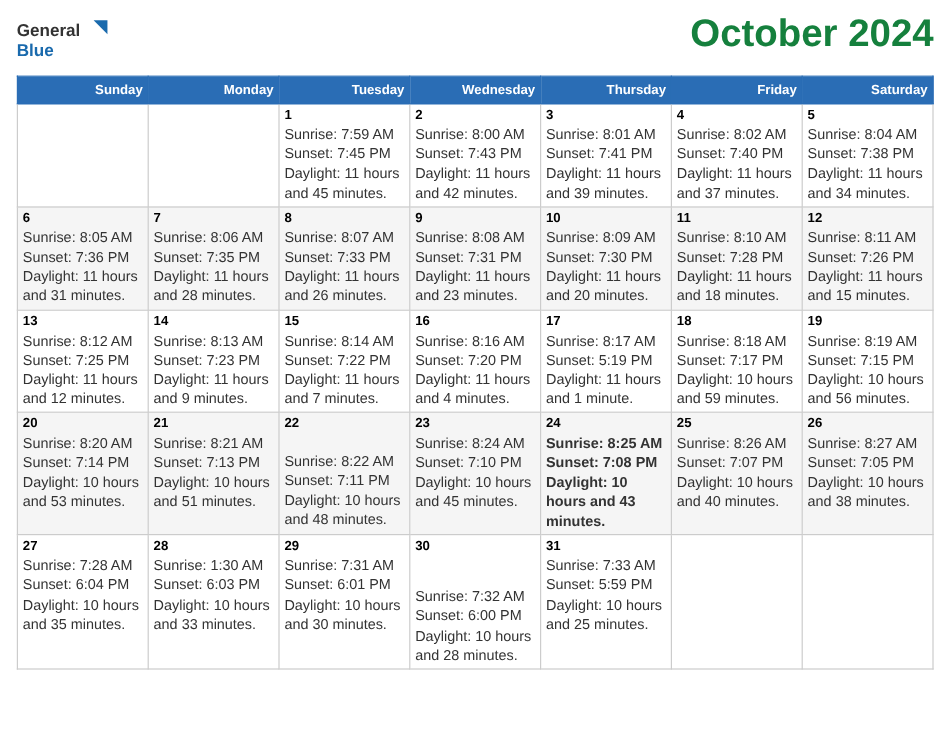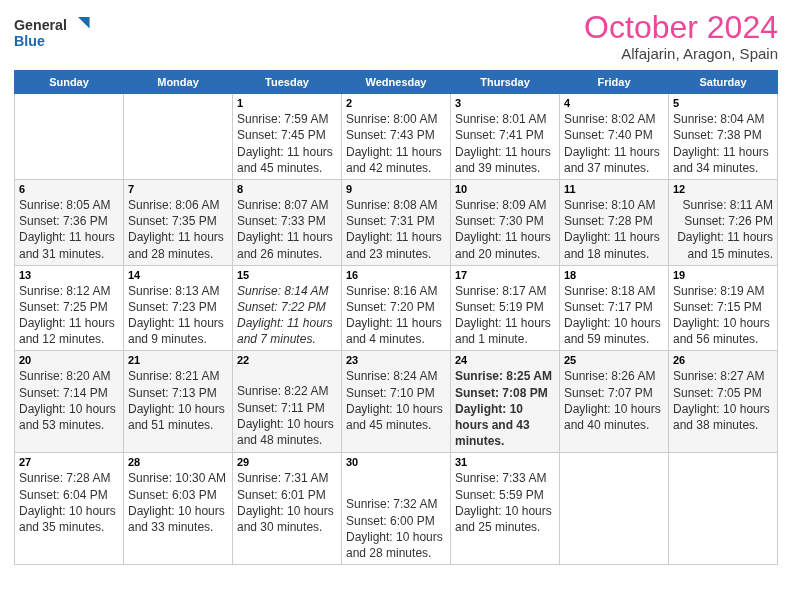--- a/index.html
+++ b/index.html
@@ -22,40 +22,40 @@
     }
     .logo {
       display: flex;
       align-items: center;
     }
     .title-block {
       text-align: right;
     }
     .title-month {
       font-size: 32px;
-      font-weight: normal;
-      color: #ec4899;
+      font-weight: bold;
+      color: #15803d;
       line-height: 1.1;
     }
     .title-location {
       font-size: 15px;
       color: #444;
     }
     .calendar {
       width: 100%;
       border-collapse: collapse;
       font-size: 10px;
     }
     .calendar thead tr th {
       background: #2a6db5;
       color: #fff;
       font-weight: bold;
       font-size: 11px;
       padding: 5px 4px;
-      text-align: center;
+      text-align: right;
       border: 1px solid #2a6db5;
     }
     .calendar tbody tr td {
       border: 1px solid #ccc;
       vertical-align: top;
       padding: 3px 4px;
       width: calc(100% / 7);
       height: 80px;
       background: #fff;
     }
@@ -89,21 +89,20 @@
   <div class="header">
     <div class="logo">
       <svg class="logo-svg" viewBox="0 0 90 45">
         <text x="0" y="20" font-size="16" font-weight="bold" fill="#333" font-family="Arial">General</text>
         <polygon points="72,5 85,5 85,18" fill="#1a6aad"></polygon>
         <text x="0" y="38" font-size="16" font-weight="bold" fill="#1a6aad" font-family="Arial">Blue</text>
       </svg>
     </div>
     <div class="title-block">
       <div class="title-month">October 2024</div>
-      <div class="title-location">Alfajarin, Aragon, Spain</div>
     </div>
   </div>
 
   <table class="calendar">
     <thead>
       <tr>
         <th>Sunday</th>
         <th>Monday</th>
         <th>Tuesday</th>
         <th>Wednesday</th>
@@ -179,41 +178,41 @@
 Daylight: 11 hours and 20 minutes.</div>
           </td>
           <td>
             <span class="day-num">11</span>
             <div class="day-detail" style="white-space: pre-line;">Sunrise: 8:10 AM
 Sunset: 7:28 PM
 Daylight: 11 hours and 18 minutes.</div>
           </td>
           <td>
             <span class="day-num">12</span>
-            <div class="day-detail" style="white-space: pre-line; text-align: right;">Sunrise: 8:11 AM
+            <div class="day-detail" style="white-space: pre-line;">Sunrise: 8:11 AM
 Sunset: 7:26 PM
 Daylight: 11 hours and 15 minutes.</div>
           </td>
         </tr>
         <tr>
           <td>
             <span class="day-num">13</span>
             <div class="day-detail" style="white-space: pre-line;">Sunrise: 8:12 AM
 Sunset: 7:25 PM
 Daylight: 11 hours and 12 minutes.</div>
           </td>
           <td>
             <span class="day-num">14</span>
             <div class="day-detail" style="white-space: pre-line;">Sunrise: 8:13 AM
 Sunset: 7:23 PM
 Daylight: 11 hours and 9 minutes.</div>
           </td>
           <td>
             <span class="day-num">15</span>
-            <div class="day-detail" style="white-space: pre-line; font-style: italic;">Sunrise: 8:14 AM
+            <div class="day-detail" style="white-space: pre-line;">Sunrise: 8:14 AM
 Sunset: 7:22 PM
 Daylight: 11 hours and 7 minutes.</div>
           </td>
           <td>
             <span class="day-num">16</span>
             <div class="day-detail" style="white-space: pre-line;">Sunrise: 8:16 AM
 Sunset: 7:20 PM
 Daylight: 11 hours and 4 minutes.</div>
           </td>
           <td>
@@ -281,21 +280,21 @@
         </tr>
         <tr>
           <td>
             <span class="day-num">27</span>
             <div class="day-detail" style="white-space: pre-line;">Sunrise: 7:28 AM
 Sunset: 6:04 PM
 Daylight: 10 hours and 35 minutes.</div>
           </td>
           <td>
             <span class="day-num">28</span>
-            <div class="day-detail" style="white-space: pre-line;">Sunrise: 10:30 AM
+            <div class="day-detail" style="white-space: pre-line;">Sunrise: 1:30 AM
 Sunset: 6:03 PM
 Daylight: 10 hours and 33 minutes.</div>
           </td>
           <td>
             <span class="day-num">29</span>
             <div class="day-detail" style="white-space: pre-line;">Sunrise: 7:31 AM
 Sunset: 6:01 PM
 Daylight: 10 hours and 30 minutes.</div>
           </td>
           <td>

